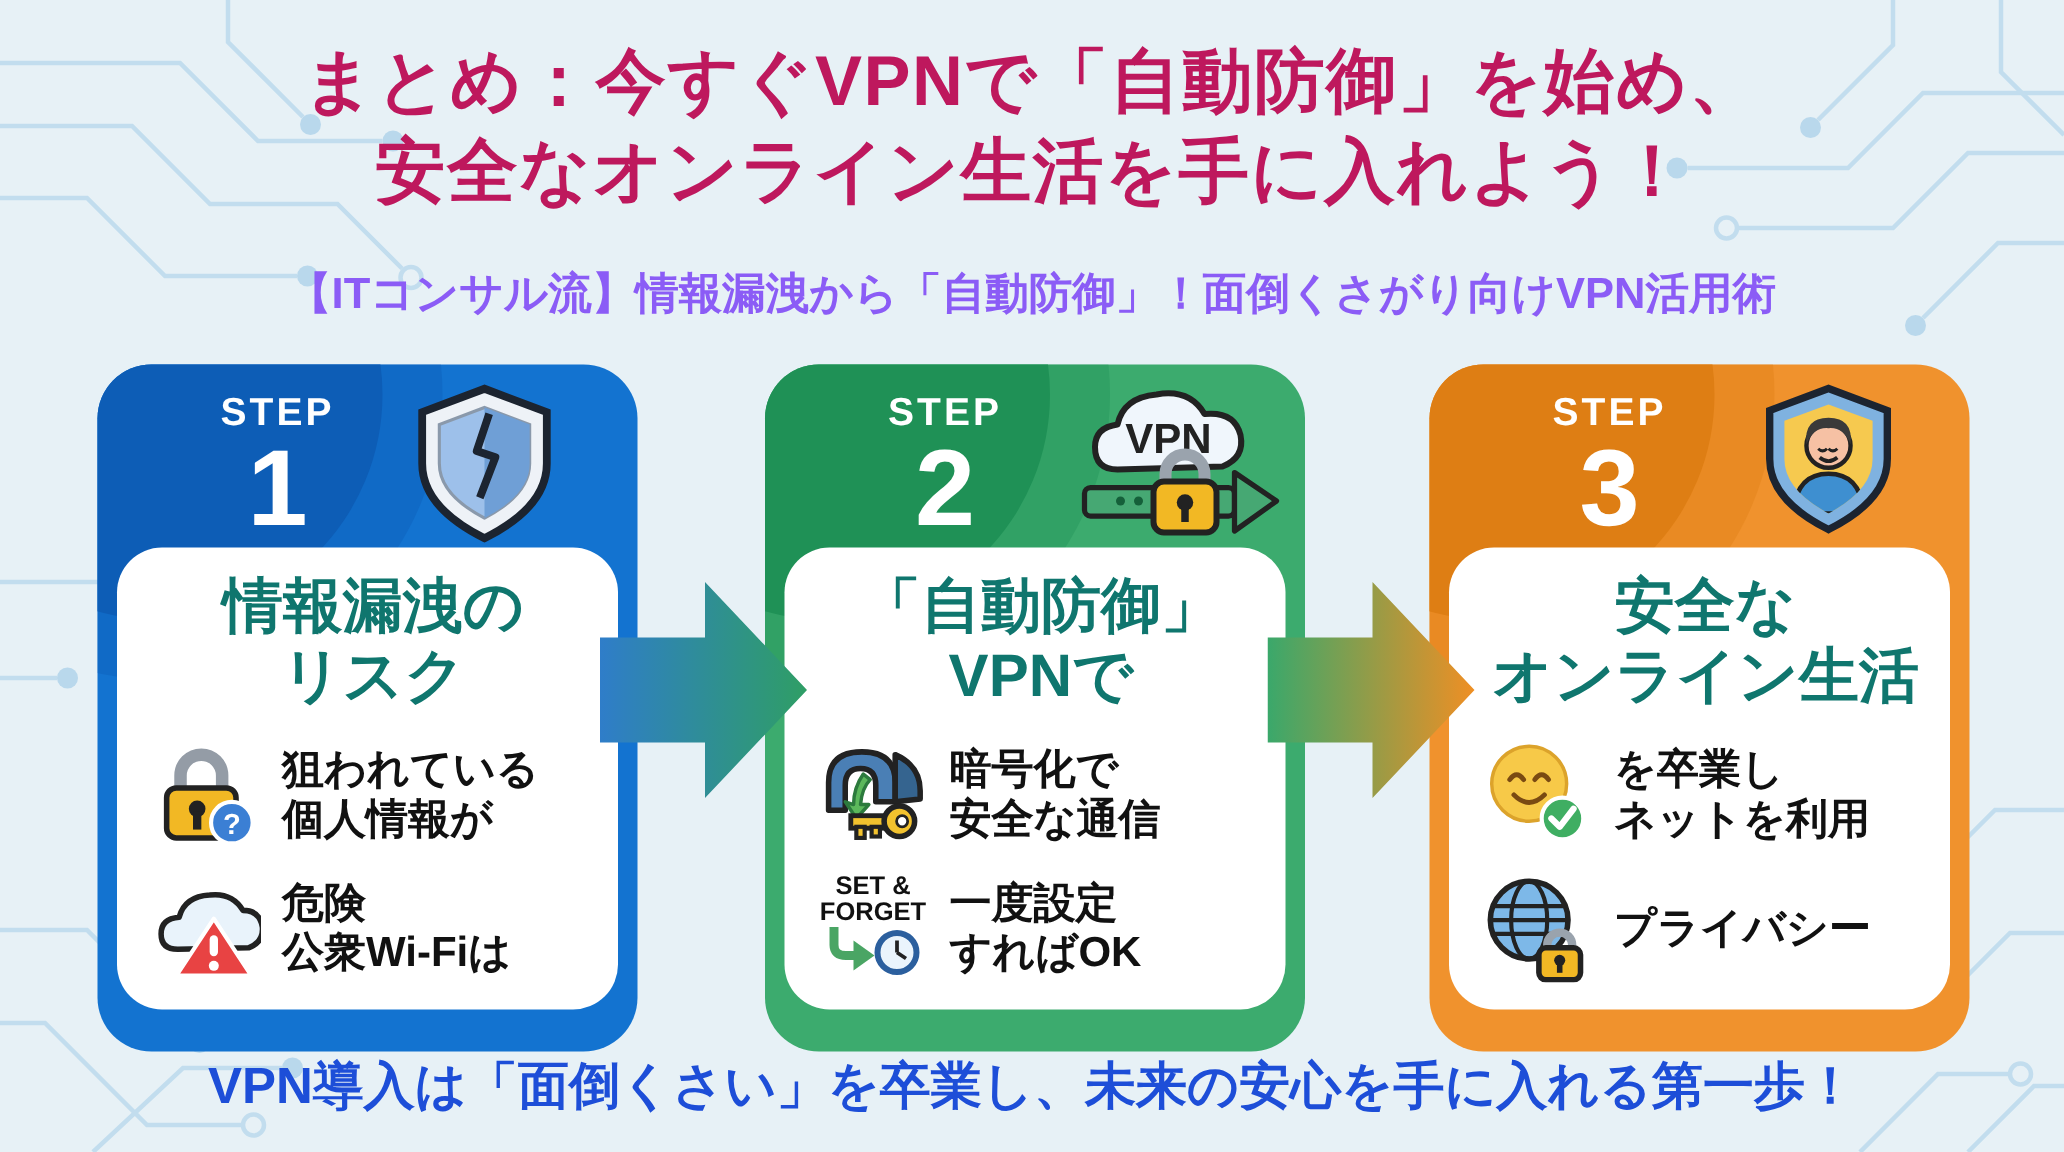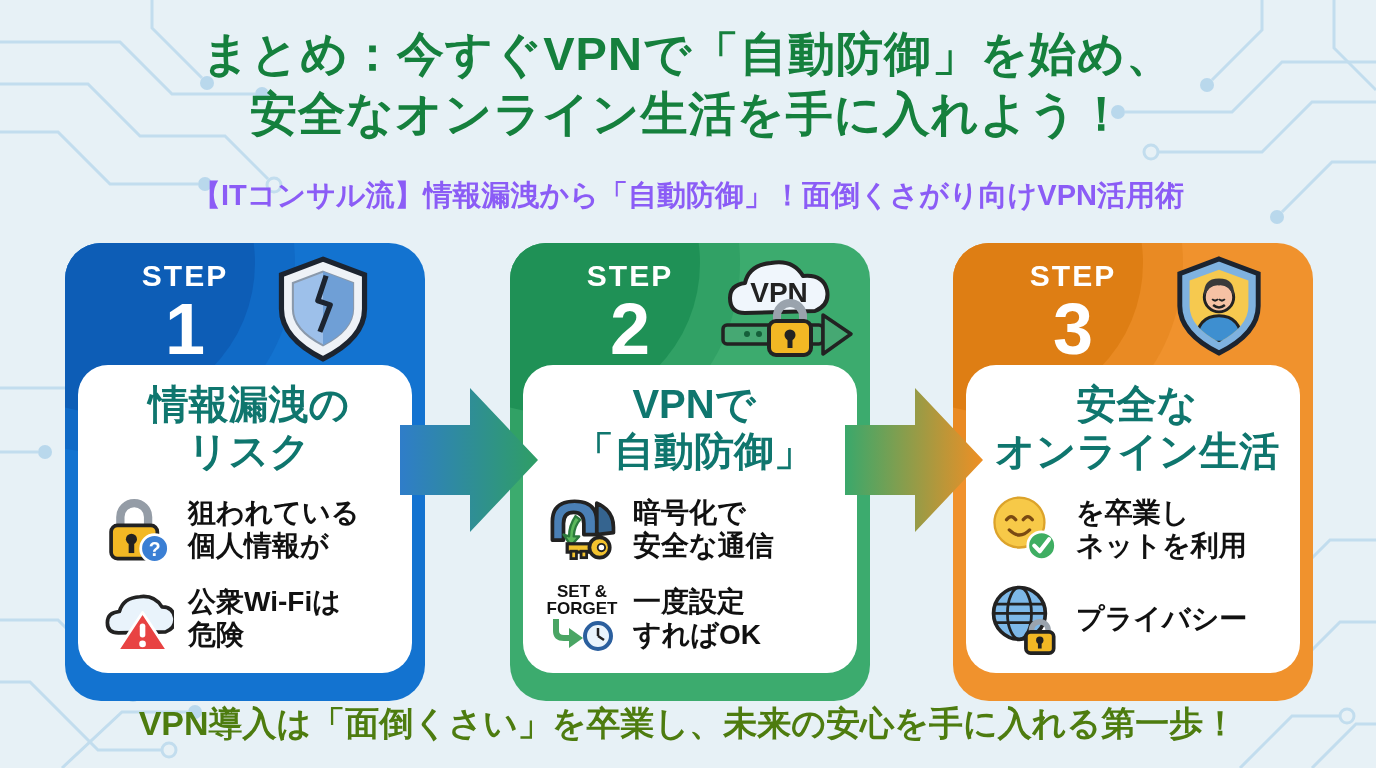--- a/index.html
+++ b/index.html
@@ -6,32 +6,32 @@
   html,body { width:1376px; height:768px; }
   body {
     position:relative; overflow:hidden;
     background:#e7f1f6;
     font-family:"Liberation Sans","DejaVu Sans",sans-serif;
     font-weight:bold; color:#111;
   }
   .circuit-bg { position:absolute; inset:0; z-index:0; }
 
   .title-block { position:absolute; top:24px; left:0; width:100%; text-align:center; z-index:2; }
-  .title-line { font-size:47px; line-height:1.28; color:#15803d; letter-spacing:1px; }
+  .title-line { font-size:47px; line-height:1.28; color:#be185d; letter-spacing:1px; }
   .subtitle { position:absolute; top:176px; left:0; width:100%; text-align:center; font-size:29px; color:#8b5cf6; z-index:2; }
 
   .card {
     position:absolute; top:243px; width:360px; height:458px;
     border-radius:36px; overflow:hidden; background:var(--accent); z-index:1;
   }
   .card1 { left:65px; } .card2 { left:510px; } .card3 { left:953px; }
   .badge-outer { position:absolute; left:-150px; top:-170px; width:380px; height:380px; border-radius:50%; background:var(--accent-dark); opacity:.38; }
   .badge-inner { position:absolute; left:-110px; top:-130px; width:300px; height:300px; border-radius:50%; background:var(--accent-dark); }
   .step-block { position:absolute; left:55px; top:16px; width:130px; text-align:center; color:#fff; }
-  .step-label { font-size:30px; letter-spacing:2px; }
+  .step-label { font-size:26px; letter-spacing:2px; }
   .step-number { font-size:72px; line-height:1.02; }
   .header-icon-wrap { position:absolute; top:12px; }
   .card1 .header-icon-wrap { right:50px; }
   .card2 .header-icon-wrap { right:12px; top:6px; }
   .card3 .header-icon-wrap { right:45px; }
 
   .white-box {
     position:absolute; left:13px; right:13px; top:122px; bottom:28px;
     background:#fff; border-radius:30px; padding:16px 14px 0 22px;
   }
@@ -39,21 +39,21 @@
   .bullets { margin-top:17px; display:flex; flex-direction:column; gap:15px; }
   .bullet { display:flex; align-items:center; gap:14px; }
   .bullet-icon { flex:0 0 74px; width:74px; height:74px; display:flex; align-items:center; justify-content:center; }
   .bullet-text { font-size:28px; line-height:1.2; }
   .setforget { text-align:center; line-height:1; }
   .setforget .sf-line { font-size:17px; letter-spacing:0; color:#111;text-align:center; }
 
   .flow-arrow { position:absolute; top:385px; z-index:3; }
   .arrow1 { left:400px; } .arrow2 { left:845px; }
 
-  .footer-text { position:absolute; top:701px; left:0; width:100%; text-align:center; font-size:34px; color:#4d7c0f; z-index:2; }
+  .footer-text { position:absolute; top:701px; left:0; width:100%; text-align:center; font-size:34px; color:#1d4ed8; z-index:2; }
 </style>
 </head>
 <body>
 
 <svg class="circuit-bg" width="1376" height="768" viewBox="0 0 1376 768">
   <g fill="none" stroke="#c2ddee" stroke-width="3">
     <path d="M0 42 H120 L172 94 H255"></path>
       <circle cx="262" cy="94" r="7" fill="#b9d8ec" stroke="none"></circle>
     <path d="M0 84 H88 L140 136 H225 L268 179"></path>
       <circle cx="274" cy="185" r="7" fill="#e7f1f6"></circle>
@@ -136,22 +136,22 @@
       <div class="bullet">
         <span class="bullet-icon">
           <svg width="74" height="74" viewBox="0 0 80 80">
             <path d="M20 56 Q8 56 8 45 Q8 34 21 33 Q25 18 43 17 Q59 15 67 28 Q79 28 81 40 Q82 51 71 55 Z" fill="#e9f3fb" stroke="#222" stroke-width="4" stroke-linejoin="round"></path>
             <polygon points="46,34 73,75 19,75" fill="#e84343" stroke="#fff" stroke-width="3" stroke-linejoin="round"></polygon>
             <rect x="43" y="46" width="6" height="15" rx="3" fill="#fff"></rect>
             <circle cx="46" cy="68" r="3.6" fill="#fff"></circle>
           </svg>
         </span>
         <span class="bullet-text">
+          <div>危険</div>
           <div>公衆Wi-Fiは</div>
-          <div>危険</div>
         </span>
       </div>
     </div>
   </div>
 </div>
 
 <div class="card card2" style="--accent: #3cab6e; --accent-dark: #1f9156;">
   <div class="badge-outer"></div>
   <div class="badge-inner"></div>
   <div class="step-block">
@@ -168,22 +168,22 @@
         <circle cx="58" cy="85" r="3" fill="#15603a"></circle>
       <polygon points="110,66 138,85 110,105" fill="#46a873" stroke="#222" stroke-width="3.5" stroke-linejoin="round"></polygon>
       <path d="M64 74 v-7 a13 13 0 0 1 26 0 v7" fill="none" stroke="#9aa3ad" stroke-width="8"></path>
       <rect x="56" y="72" width="42" height="34" rx="7" fill="#f2b824" stroke="#222" stroke-width="4"></rect>
       <circle cx="77" cy="86" r="5.5" fill="#222"></circle>
         <rect x="74.5" y="88" width="5" height="11" fill="#222"></rect>
     </svg>
   </div>
   <div class="white-box">
     <div class="card-title">
+      <div>「自動防御」</div>
       <div>VPNで</div>
-      <div>「自動防御」</div>
     </div>
     <div class="bullets">
       <div class="bullet">
         <span class="bullet-icon">
           <svg width="74" height="74" viewBox="0 0 80 80">
             <path d="M8 52 V32 Q8 10 32 10 Q56 10 56 32 V46 H42 V34 Q42 22 31 22 Q20 22 20 34 V52 Z" fill="#4a7fb5" stroke="#222" stroke-width="4" stroke-linejoin="round"></path>
             <path d="M56 12 Q74 20 74 38 V44 L56 46 Z" fill="#35648f" stroke="#222" stroke-width="4" stroke-linejoin="round"></path>
             <path d="M33 26 Q26 36 26 48 L20 46 L28 58 L37 48 L31 48 Q32 36 38 30 Z" fill="#5cb85c" stroke="#2c7a3d" stroke-width="2.5" stroke-linejoin="round"></path>
             <rect x="24" y="56" width="30" height="9" fill="#f2c22e" stroke="#222" stroke-width="3.5"></rect>
             <rect x="28" y="64" width="6" height="8" fill="#f2c22e" stroke="#222" stroke-width="3"></rect>

